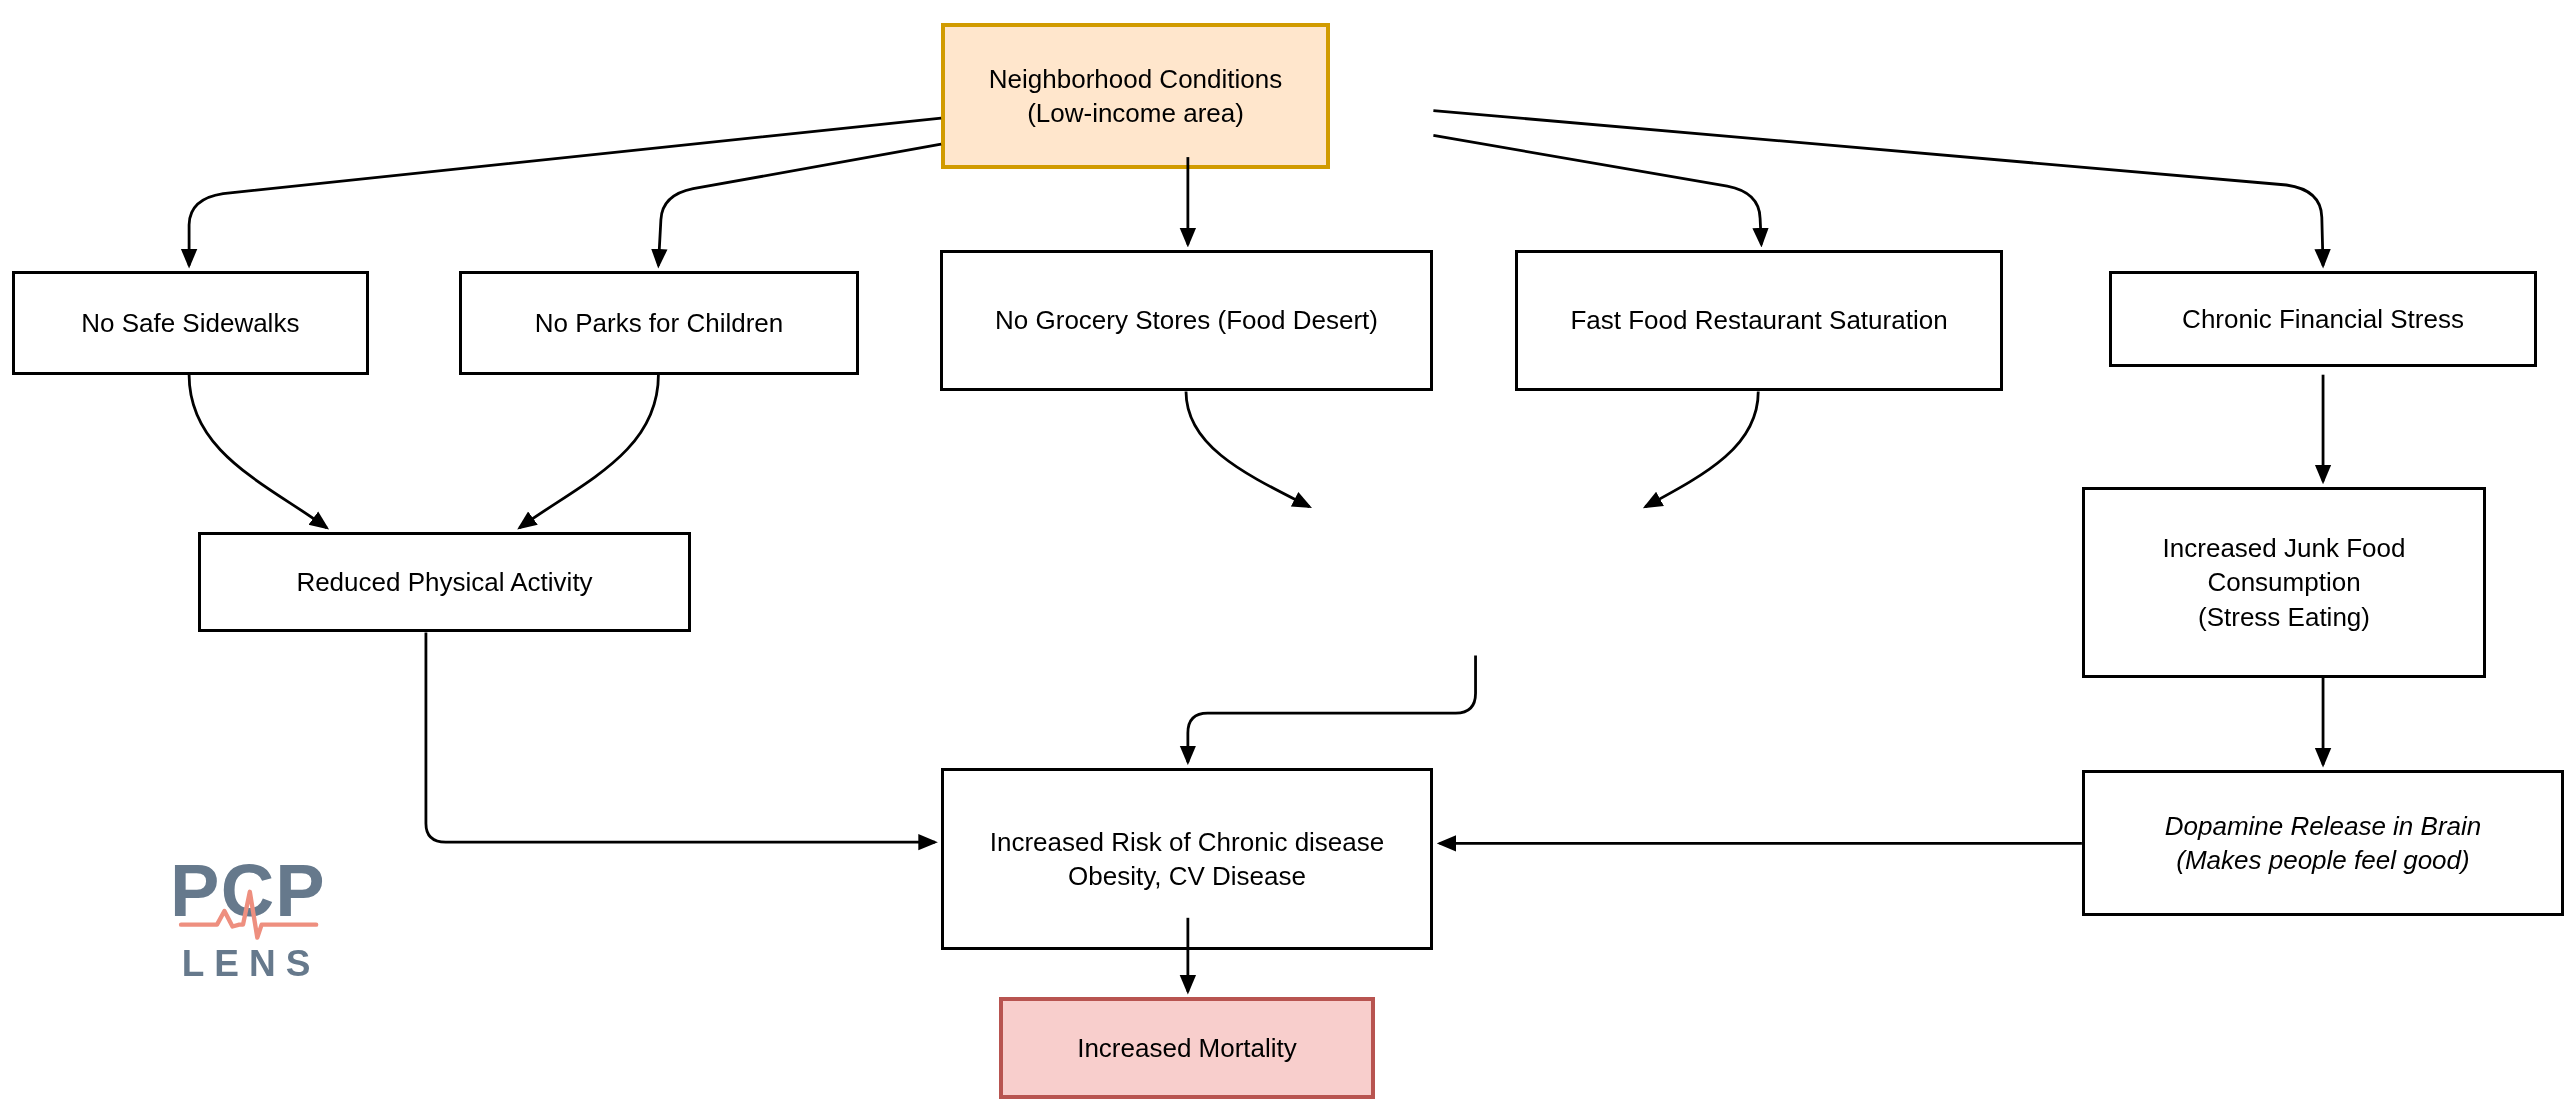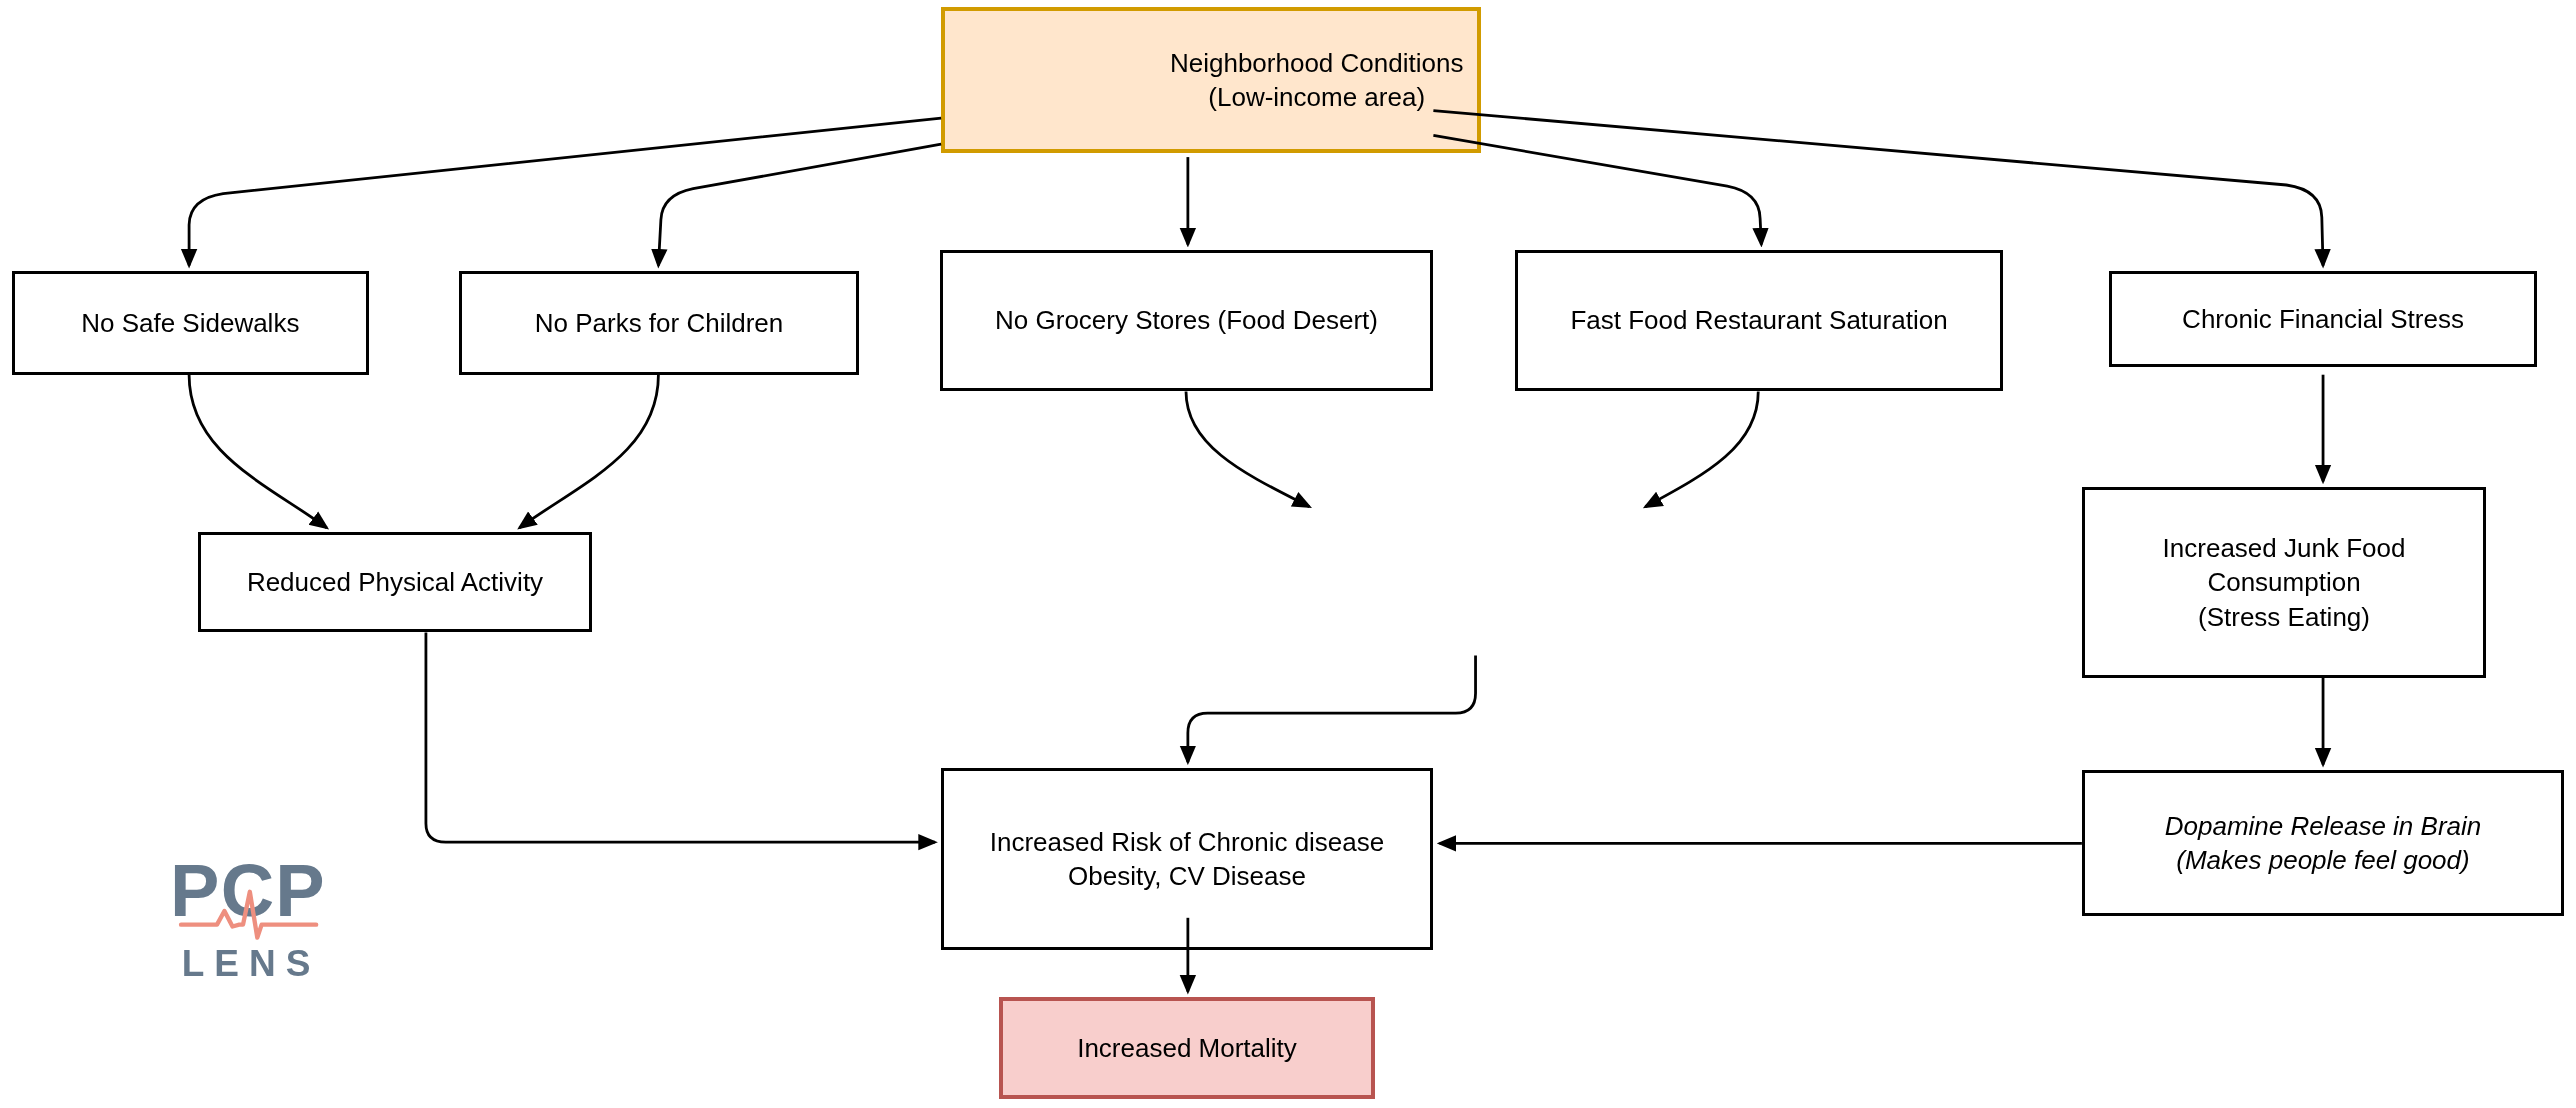--- a/index.html
+++ b/index.html
@@ -31,27 +31,27 @@
     padding: 0 13.6px;
   }
   .node.highlight {
     background: var(--highlight_fill, #ffe6cc);
     border: 4.3px solid var(--highlight_stroke, #d19b00);
   }
   .node.alert {
     background: var(--alert_fill, #f8cecc);
     border: 4.3px solid var(--alert_stroke, #b85450);
   }
-  .n0  { left: 941px; top: 7px;   width: 540px; height: 146px; justify-content: flex-end; }
+  .n0  { left: 941px; top: 23px;   width: 389px; height: 146px; }
   .n1  { left: 11.8px;   top: 271px;  width: 357px; height: 104px; }
   .n2  { left: 459px;  top: 271px;  width: 400px; height: 104px; }
   .n3  { left: 940px; top: 250px;  width: 493px; height: 141px; }
   .n4  { left: 1515px; top: 250px;  width: 488px; height: 141px; }
   .n5  { left: 2109px; top: 271px;  width: 428px; height: 96px; }
-  .n6  { left: 198px;  top: 532px;  width: 394px; height: 100px; }
+  .n6  { left: 198px;  top: 532px;  width: 493px; height: 100px; }
   .n7  { left: 1231px; top: 510px;  width: 490px; height: 146px; }
   .n8  { left: 2082px; top: 487px;  width: 404px; height: 191px; }
   .n9  { left: 941px; top: 768px; width: 492px; height: 182px; }
   .n10 { left: 2082px; top: 770px; width: 482px; height: 146px; font-style: italic; }
   .n11 { left: 999px; top: 997px; width: 376px; height: 102px; }
   
   .logo {
     position: absolute;
     left: 155px;
     top: 842px;

